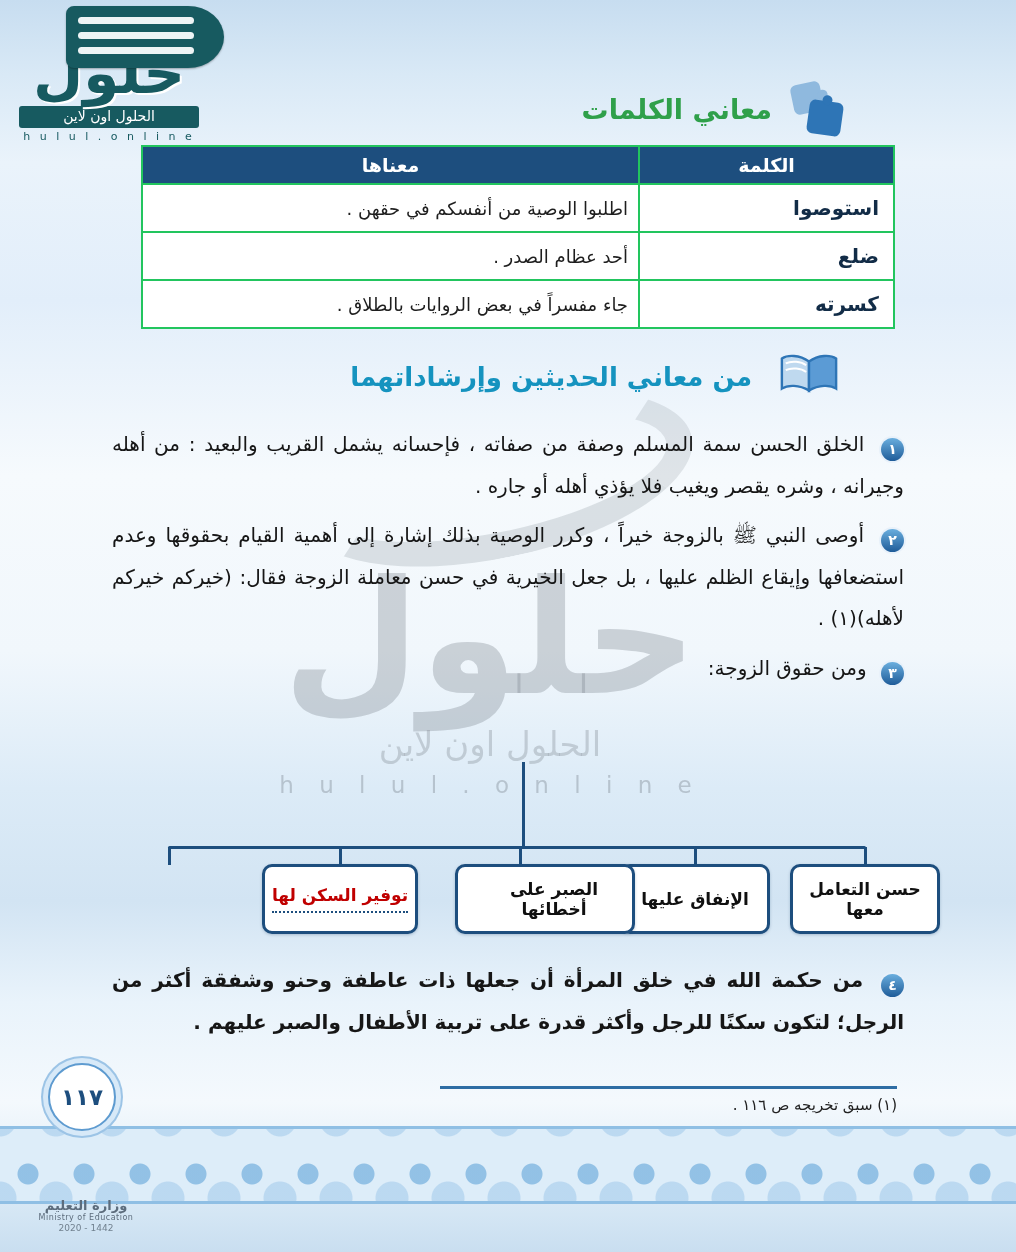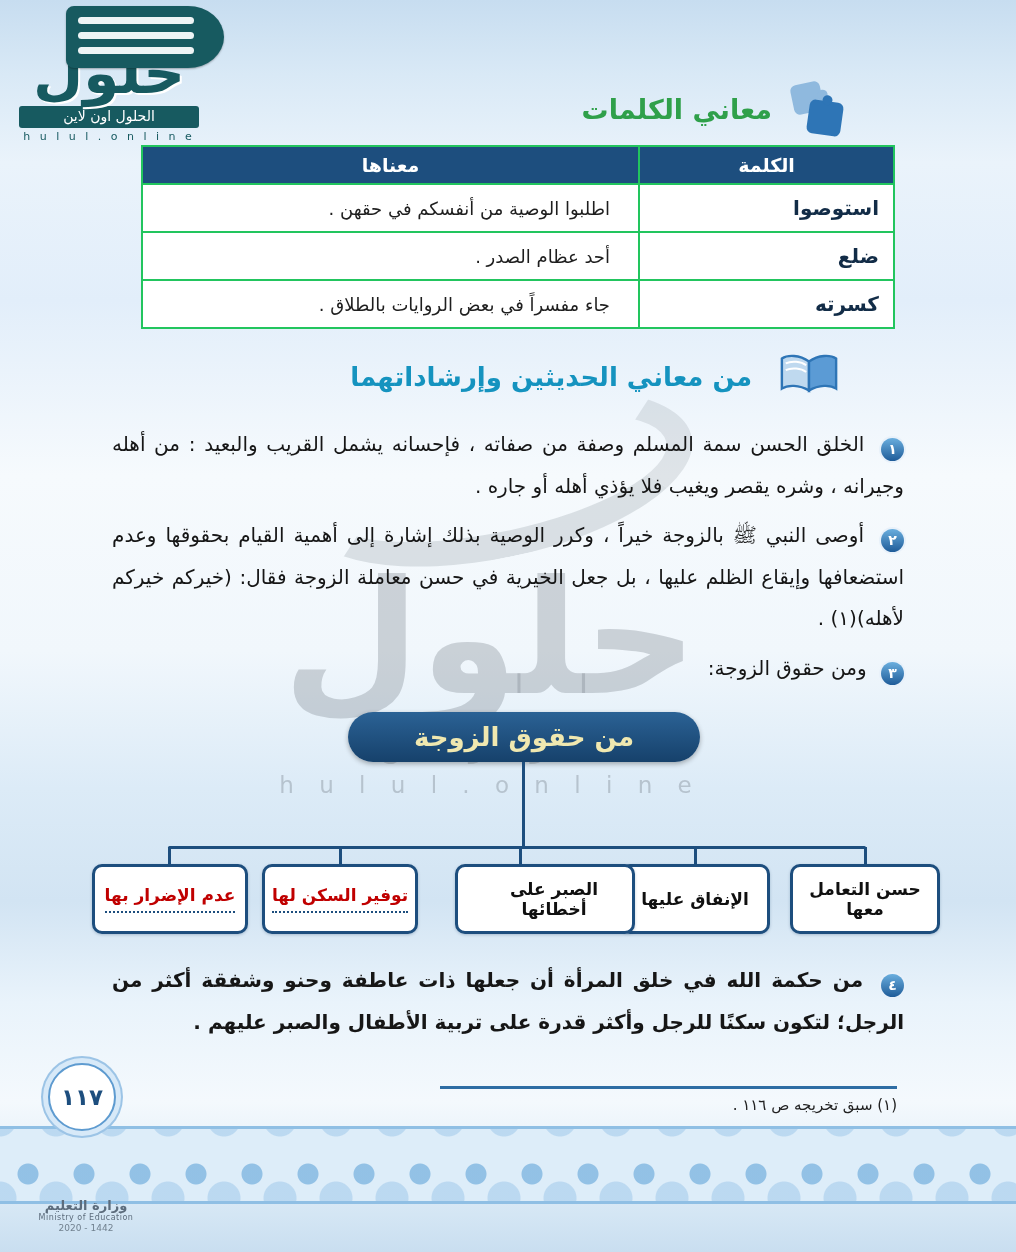--- a/index.html
+++ b/index.html
@@ -56,21 +56,21 @@
   .pz2::after{ content:""; position:absolute; width:10px; height:10px; border-radius:50%; background:#2e75b6; top:-6px; left:12px; }
 
   .vocab-table{ position:absolute; left:141px; top:145px; width:754px; border-collapse:collapse;
                 background:#fff; direction:rtl; }
   .vocab-table th,.vocab-table td{ border:2px solid #22c55e; }
   .vocab-table thead th{ background:#1d4e7e; color:#fff; font-size:19px; font-weight:bold;
                          height:38px; text-align:center; }
   .col-word{ width:255px; }
   .cell-word{ font-weight:bold; font-size:20px; color:#122c47; text-align:right;
               padding:10px 14px; height:48px; }
-  .cell-meaning{ font-size:18px; color:#1e1e1e; text-align:right; padding:10px 28px; }
+  .cell-meaning{ font-size:18px; color:#1e1e1e; text-align:right; padding:10px 10px; }
 
   
   .meanings-head{ position:absolute; top:352px; right:176px; display:flex; align-items:center;
                   gap:26px; direction:rtl; }
   .meanings-title{ font-size:26px; font-weight:bold; color:#1593bf; }
 
   
   .points{ position:absolute; left:112px; width:792px; direction:rtl; text-align:justify;
            font-size:20px; line-height:2.08; color:#161616; }
   .p-main{ top:424px; }
@@ -198,43 +198,39 @@
       <span class="num">٢</span>
       <span>أوصى النبي ﷺ بالزوجة خيراً ، وكرر الوصية بذلك إشارة إلى أهمية القيام بحقوقها وعدم استضعافها وإيقاع الظلم عليها ، بل جعل الخيرية في حسن معاملة الزوجة فقال: (خيركم خيركم لأهله)(١) .</span>
     </p>
     <p class="point">
       <span class="num">٣</span>
       <span>ومن حقوق الزوجة:</span>
     </p>
   </div>
 
   <div class="diagram">
-    <div class="root">من حقوق الزوجة</div>
     <div class="stem"></div>
     <div class="hline"></div>
     <div class="drop d1"></div>
     <div class="drop d2"></div>
     <div class="drop d3"></div>
     <div class="drop d4"></div>
     <div class="drop d5"></div>
     <div class="dbox b1">
       <span>حسن التعامل معها</span>
     </div>
     <div class="dbox b2">
       <span>الإنفاق عليها</span>
     </div>
     <div class="dbox b3">
       <span>الصبر على أخطائها</span>
     </div>
     <div class="dbox b4 answer">
       <span>توفير السكن لها</span>
     </div>
-    <div class="dbox b5 answer">
-      <span>عدم الإضرار بها</span>
-    </div>
   </div>
 
   <div class="points p-wisdom">
     <p class="point">
       <span class="num">٤</span>
       <span>من حكمة الله في خلق المرأة أن جعلها ذات عاطفة وحنو وشفقة أكثر من الرجل؛ لتكون سكنًا للرجل وأكثر قدرة على تربية الأطفال والصبر عليهم .</span>
     </p>
   </div>
 
   <div class="footnote-rule"></div>

